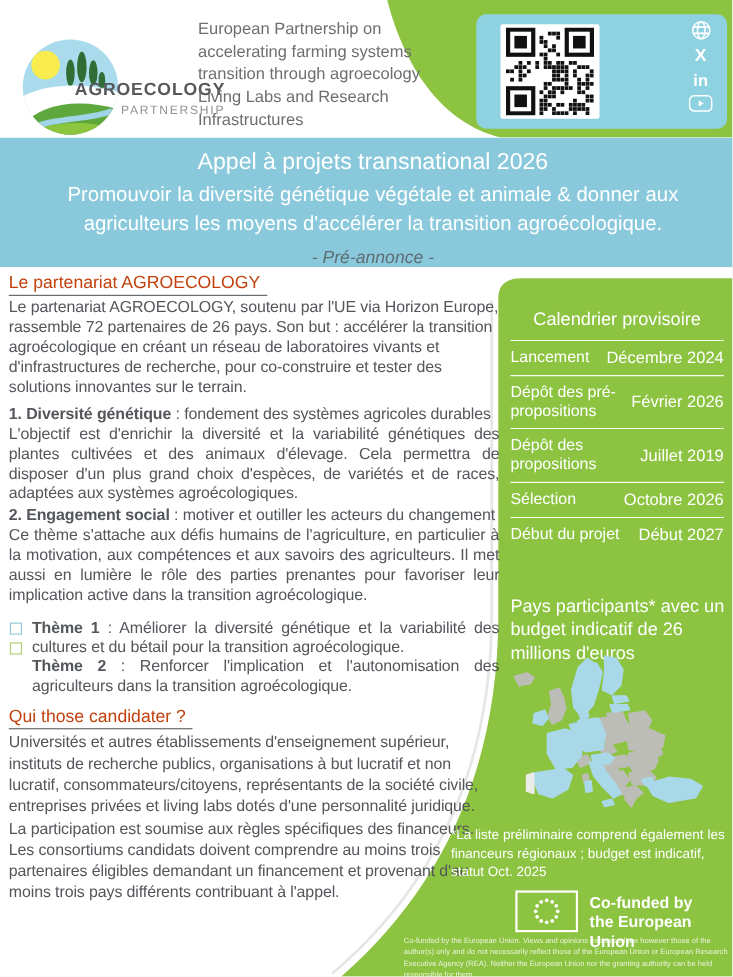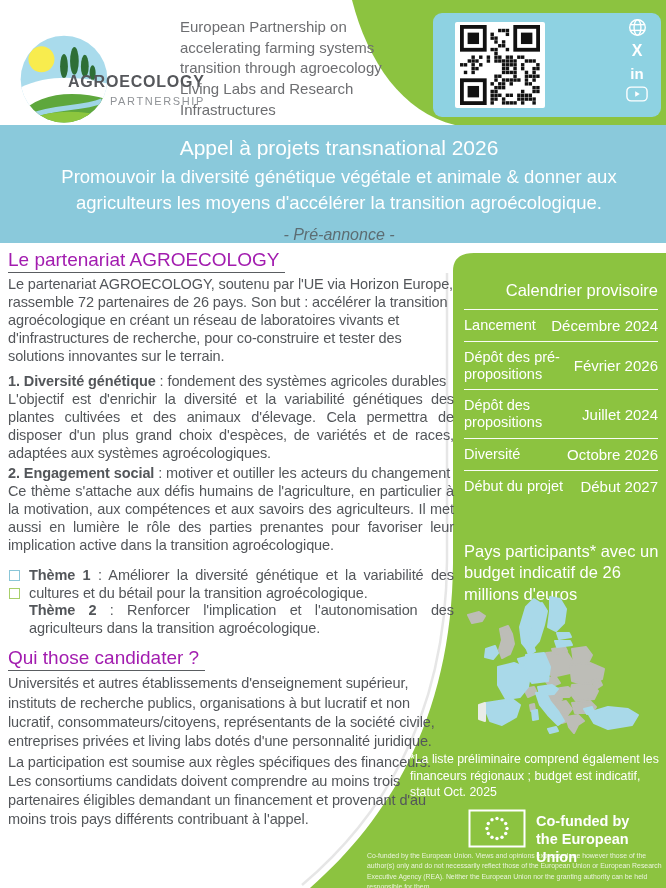--- a/index.html
+++ b/index.html
@@ -21,33 +21,33 @@
   .social-in{font-size:15px;font-weight:bold;line-height:1;padding:1px 0;}
   
   .banner{height:118px;background:#8ac9db;text-align:center;box-sizing:border-box;padding-top:11px;padding-left:12px;}
   .banner-title{font-size:21px;color:#fff;margin:0 0 4px 0;font-weight:400;}
   .banner-sub{font-size:18.5px;color:#fff;line-height:1.42;margin:0 14px;font-weight:400;}
   .banner-tag{font-size:16px;color:#5c6d73;font-style:italic;margin-top:9px;}
   
   .main{position:relative;height:645px;background:#fff;}
   .green-shape{position:absolute;inset:0;pointer-events:none;}
   .left-col{position:absolute;left:8px;top:6px;width:446px;}
-  h2.sec{font-size:19px;font-weight:400;color:#a21caf;margin:0 0 3px 0;display:inline-block;
+  h2.sec{font-size:16px;font-weight:400;color:#c2410c;margin:0 0 3px 0;display:inline-block;
          border-bottom:1.5px solid #5a5d61;padding-right:6px;padding-bottom:1px;}
   .sec-wrap{margin-bottom:7px;}
   p.body{font-size:14.5px;line-height:1.24;margin:0 0 2px 0;letter-spacing:-0.1px;}
   p.just{text-align:justify;}
   .blk{display:block;}
   .themes{position:relative;padding-left:21px;margin:12px 0 9px 0;}
   .chk{position:absolute;left:1px;width:11px;height:11px;box-sizing:border-box;}
   .chk1{top:3px;border:1.6px solid #8ac6d8;}
   .chk2{top:21px;border:1.6px solid #a8cf6a;}
   
   .sidebar{position:absolute;left:464px;top:38px;width:194px;color:#fff;}
-  .cal-title{font-size:16.5px;text-align:right;padding-bottom:9px;border-bottom:1px solid rgba(255,255,255,.95);}
+  .cal-title{font-size:16.5px;text-align:center;padding-bottom:9px;border-bottom:1px solid rgba(255,255,255,.95);}
   .cal-row{display:flex;justify-content:space-between;align-items:center;gap:4px;padding:7px 0;
            border-bottom:1px solid rgba(255,255,255,.95);}
   .cal-row:last-child{border-bottom:none;}
   .cal-label{font-size:14.5px;line-height:1.15;max-width:104px;}
   .cal-value{font-size:15px;text-align:right;white-space:nowrap;}
   .pays{position:absolute;left:464px;top:298px;width:196px;color:#fff;font-size:16.5px;line-height:1.3;text-align:left;}
   .map{position:absolute;left:460px;top:352px;}
   .footnote{position:absolute;left:410px;top:508px;width:250px;color:#fff;font-size:12.3px;line-height:1.35;}
   
   .eu-flag{position:absolute;left:468px;top:566px;}
@@ -299,24 +299,24 @@
       <div class="cal-row">
         <span class="cal-label">Lancement</span>
         <span class="cal-value">Décembre 2024</span>
       </div>
       <div class="cal-row">
         <span class="cal-label">Dépôt des pré-propositions</span>
         <span class="cal-value">Février 2026</span>
       </div>
       <div class="cal-row">
         <span class="cal-label">Dépôt des propositions</span>
-        <span class="cal-value">Juillet 2024</span>
-      </div>
-      <div class="cal-row">
-        <span class="cal-label">Diversité</span>
+        <span class="cal-value">Juillet 2019</span>
+      </div>
+      <div class="cal-row">
+        <span class="cal-label">Sélection</span>
         <span class="cal-value">Octobre 2026</span>
       </div>
       <div class="cal-row">
         <span class="cal-label">Début du projet</span>
         <span class="cal-value">Début 2027</span>
       </div>
     </div>
 
     <div class="pays">Pays participants* avec un budget indicatif de 26 millions d'euros</div>
 

